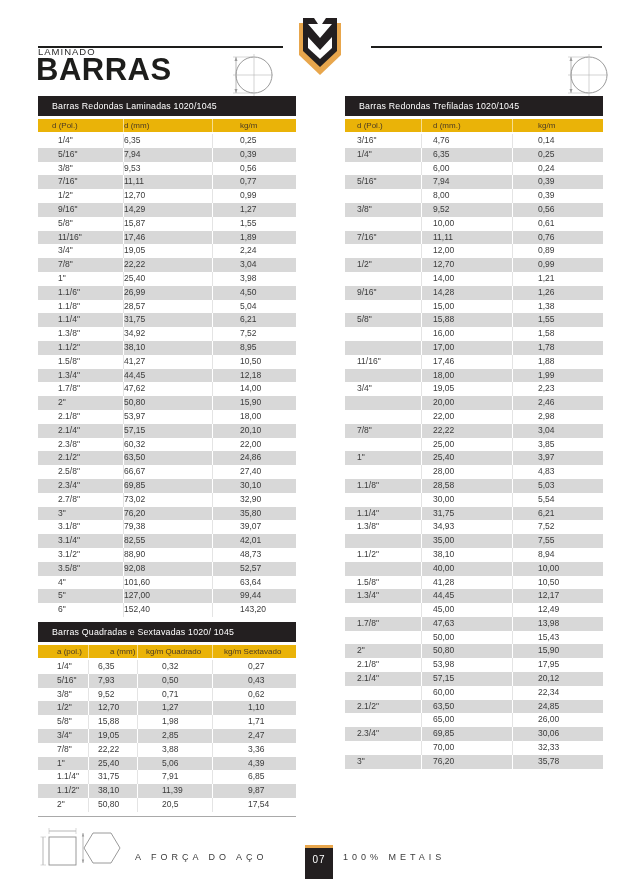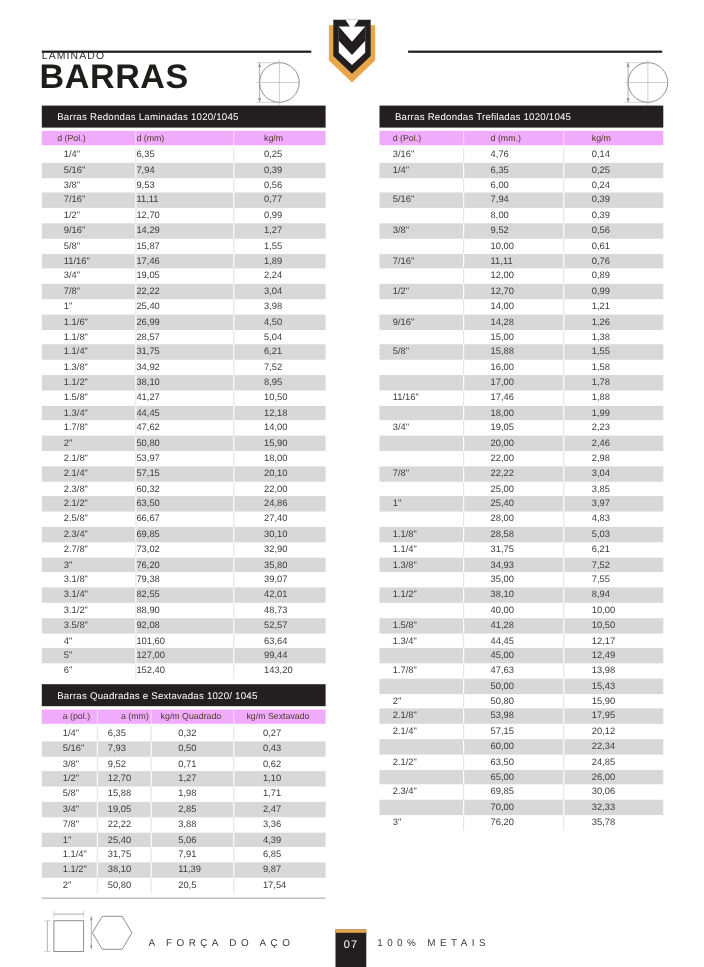--- a/index.html
+++ b/index.html
@@ -14,43 +14,43 @@
   .category-label{left:38px;top:46px;font-size:9.5px;letter-spacing:1px;color:#2b2b2b;}
   .rule{height:2px;background:#1d1d1b;top:46px;}
   .rule-left{left:38px;width:245px;}
   .rule-right{left:371px;width:231px;}
   .page-title{left:36px;top:52px;font-size:31px;font-weight:800;letter-spacing:.5px;color:#1d1d1b;}
 
   
   .tbl{position:absolute;width:258px;}
   .ttitle{background:#231F20;color:#ffffff;height:20px;line-height:20px;
           font-size:8.8px;padding-left:14px;letter-spacing:.2px;margin-bottom:3px;}
-  .thead{display:flex;background:#f0abfc;height:13px;line-height:13px;
+  .thead{display:flex;background:#eab308;height:13px;line-height:13px;
          font-size:8px;color:#4a3a24;margin-bottom:2px;}
   .tbody{display:block;}
   .trow{display:flex;height:13.8px;line-height:13.8px;font-size:8.5px;box-sizing:border-box;}
   .trow:nth-child(even){background:#D8D8D8;}
   .tcell{box-sizing:border-box;overflow:hidden;white-space:nowrap;}
   .trow .tcell + .tcell{border-left:1px solid #e4e4e4;}
   .trow:nth-child(even) .tcell + .tcell{border-left:1px solid #ffffff;}
   .thead .tcell + .tcell{border-left:1px solid rgba(255,255,255,.55);}
 
   .tbl-laminadas .tcell:nth-child(1){width:85px;padding-left:20px;}
   .tbl-laminadas .tcell:nth-child(2){width:89px;}
   .tbl-laminadas .tcell:nth-child(3){width:84px;padding-left:27px;}
   .tbl-laminadas .thead .tcell:nth-child(1){padding-left:14px;}
 
   .tbl-trefiladas .tcell:nth-child(1){width:76px;padding-left:12px;}
-  .tbl-trefiladas .tcell:nth-child(2){width:91px;padding-left:24px;}
+  .tbl-trefiladas .tcell:nth-child(2){width:91px;padding-left:11px;}
   .tbl-trefiladas .tcell:nth-child(3){width:91px;padding-left:25px;}
 
   .tbl-quadradas .tcell:nth-child(1){width:50px;padding-left:19px;}
   .tbl-quadradas .tcell:nth-child(2){width:49px;padding-left:9px;}
   .tbl-quadradas .tcell:nth-child(3){width:75px;padding-left:24px;}
-  .tbl-quadradas .tcell:nth-child(4){width:84px;padding-left:26px;}
+  .tbl-quadradas .tcell:nth-child(4){width:84px;padding-left:35px;}
   .tbl-quadradas .thead .tcell:nth-child(1){}
   .tbl-quadradas .thead .tcell:nth-child(2){padding-left:21px;}
   .tbl-quadradas .thead .tcell:nth-child(3){padding-left:8px;}
   .tbl-quadradas .thead .tcell:nth-child(4){padding-left:11px;}
 
   .table-bottom-rule{left:38px;top:816px;width:258px;height:1px;background:#a9a9a9;}
 
   
   .footer-slogan{left:135px;top:852px;font-size:9px;letter-spacing:4px;color:#3b3b3b;}
   .page-box{left:305px;top:845px;width:28px;height:35px;background:#231F20;
@@ -421,20 +421,25 @@
         <div class="tcell"></div>
         <div class="tcell">28,00</div>
         <div class="tcell">4,83</div>
       </div>
       <div class="trow">
         <div class="tcell">1.1/8"</div>
         <div class="tcell">28,58</div>
         <div class="tcell">5,03</div>
       </div>
       <div class="trow">
+        <div class="tcell"></div>
+        <div class="tcell">30,00</div>
+        <div class="tcell">5,54</div>
+      </div>
+      <div class="trow">
         <div class="tcell">1.1/4"</div>
         <div class="tcell">31,75</div>
         <div class="tcell">6,21</div>
       </div>
       <div class="trow">
         <div class="tcell">1.3/8"</div>
         <div class="tcell">34,93</div>
         <div class="tcell">7,52</div>
       </div>
       <div class="trow">

